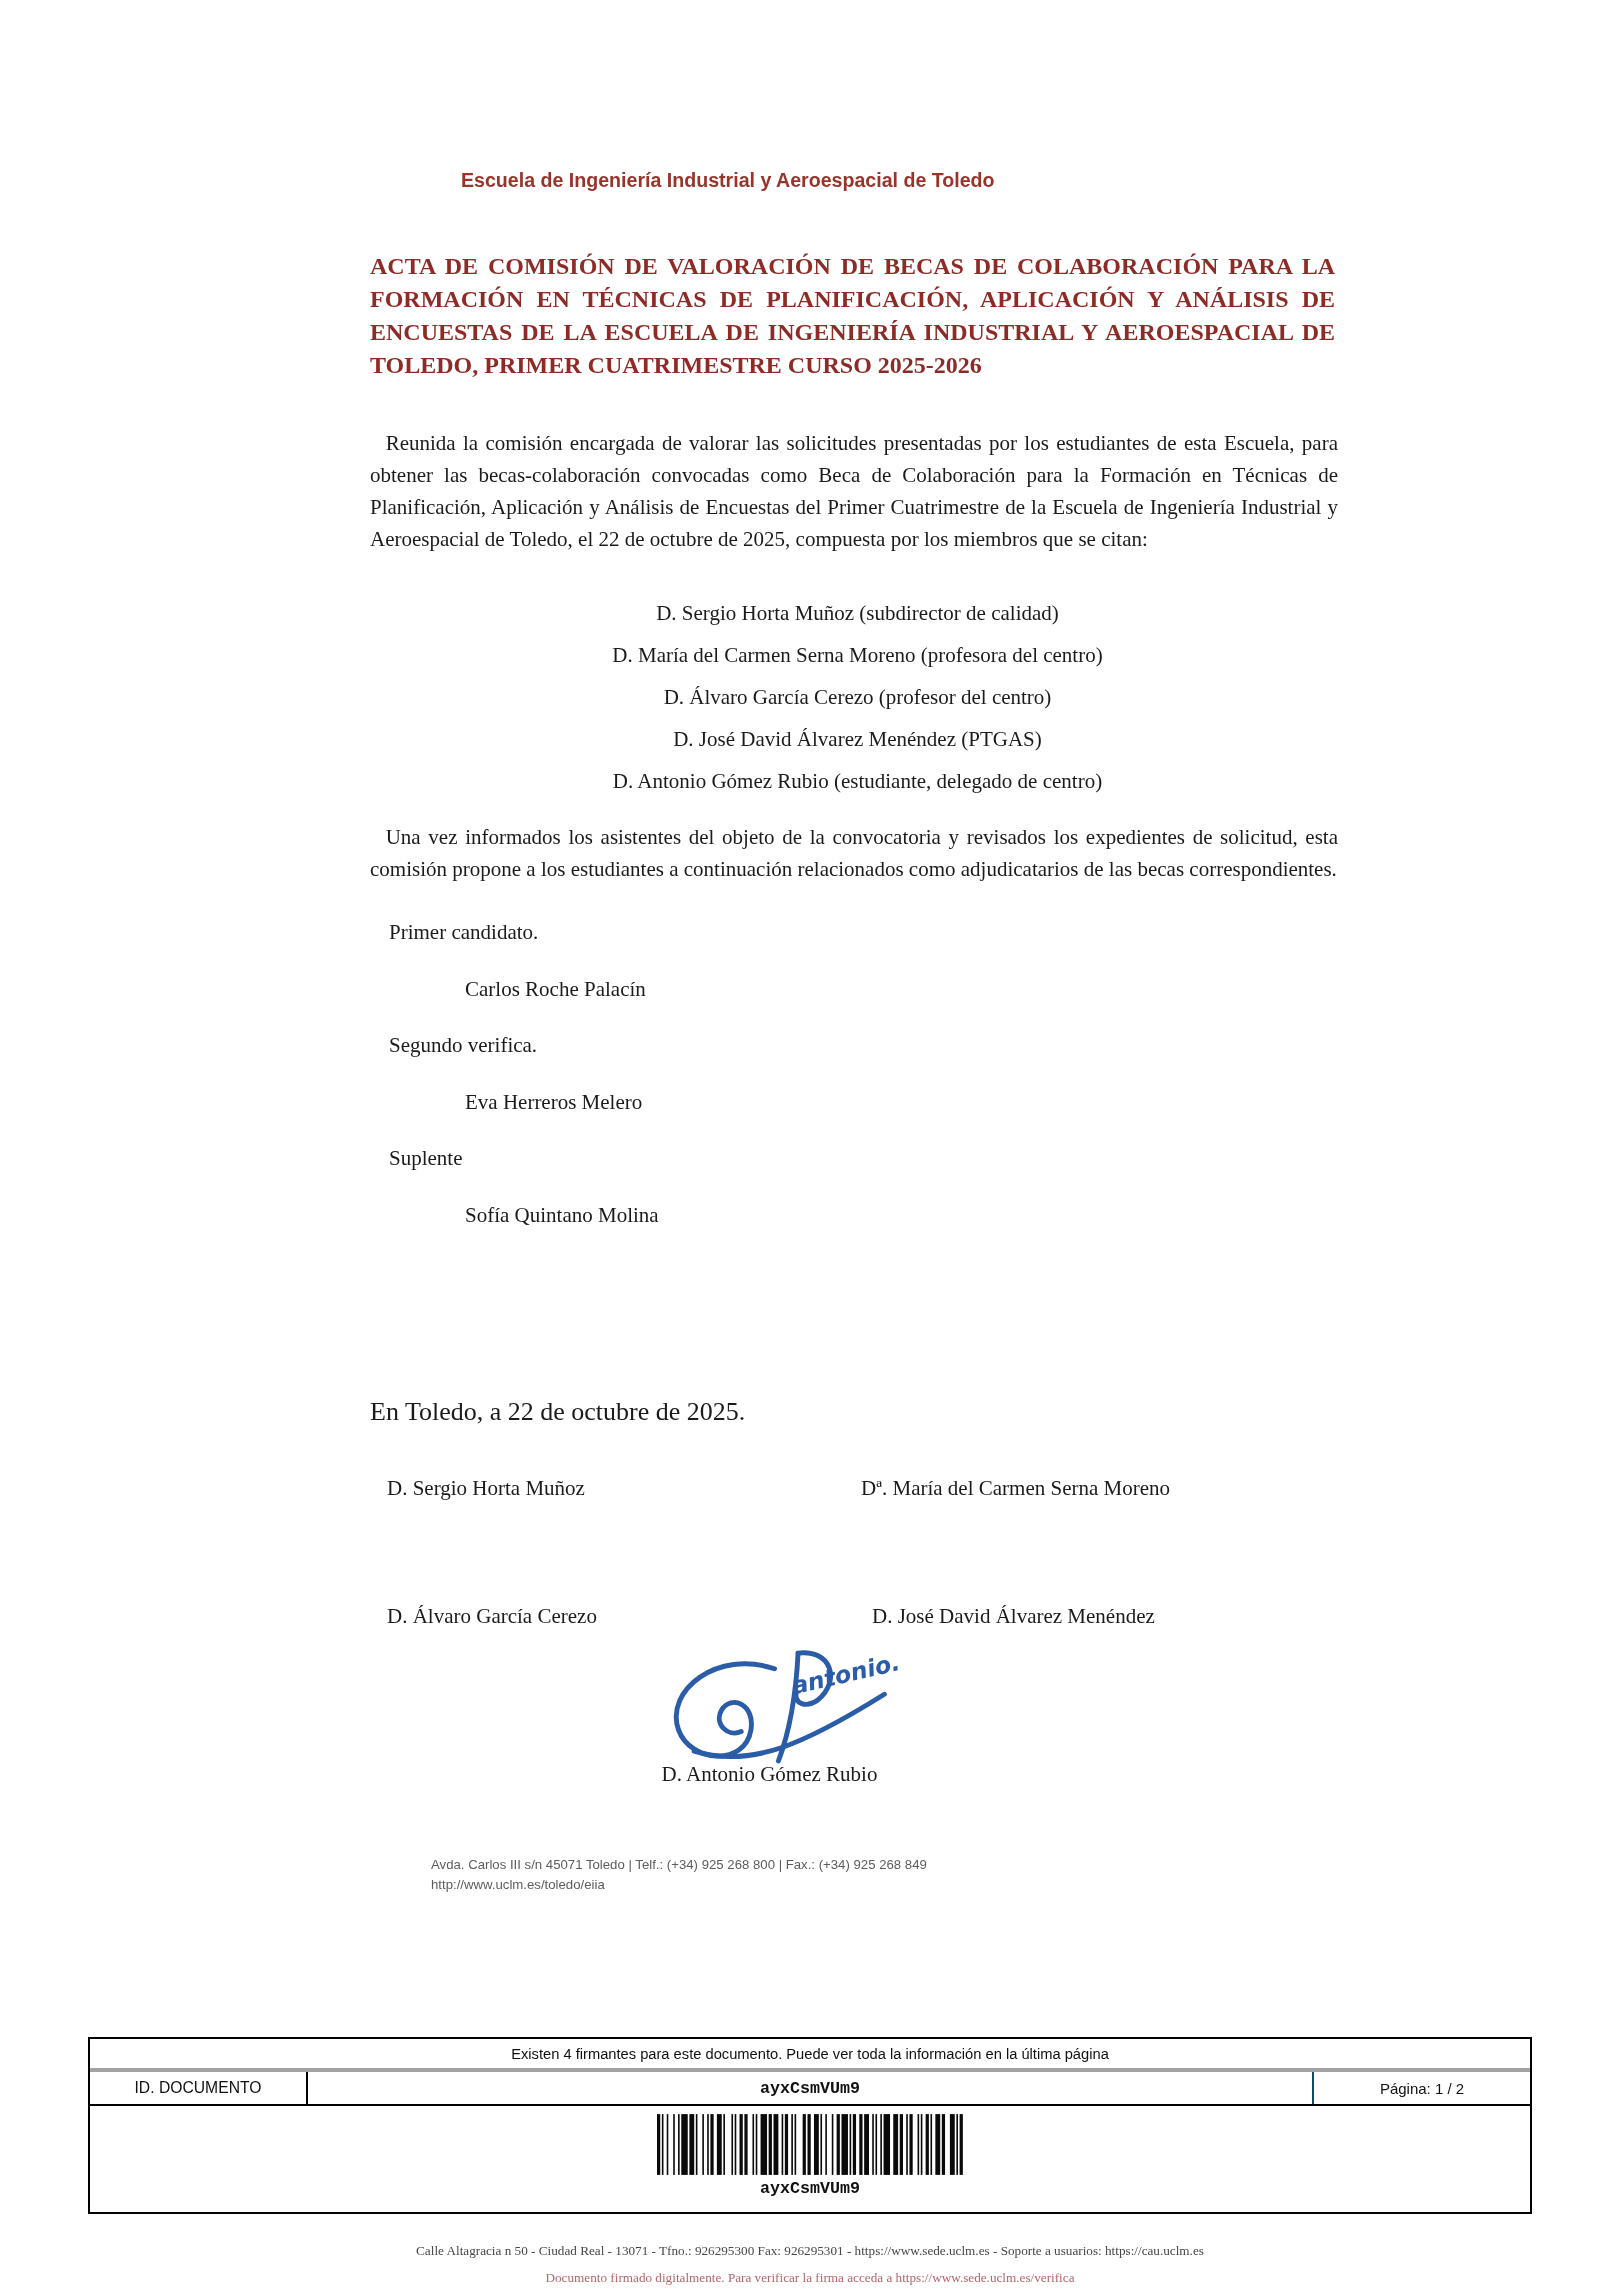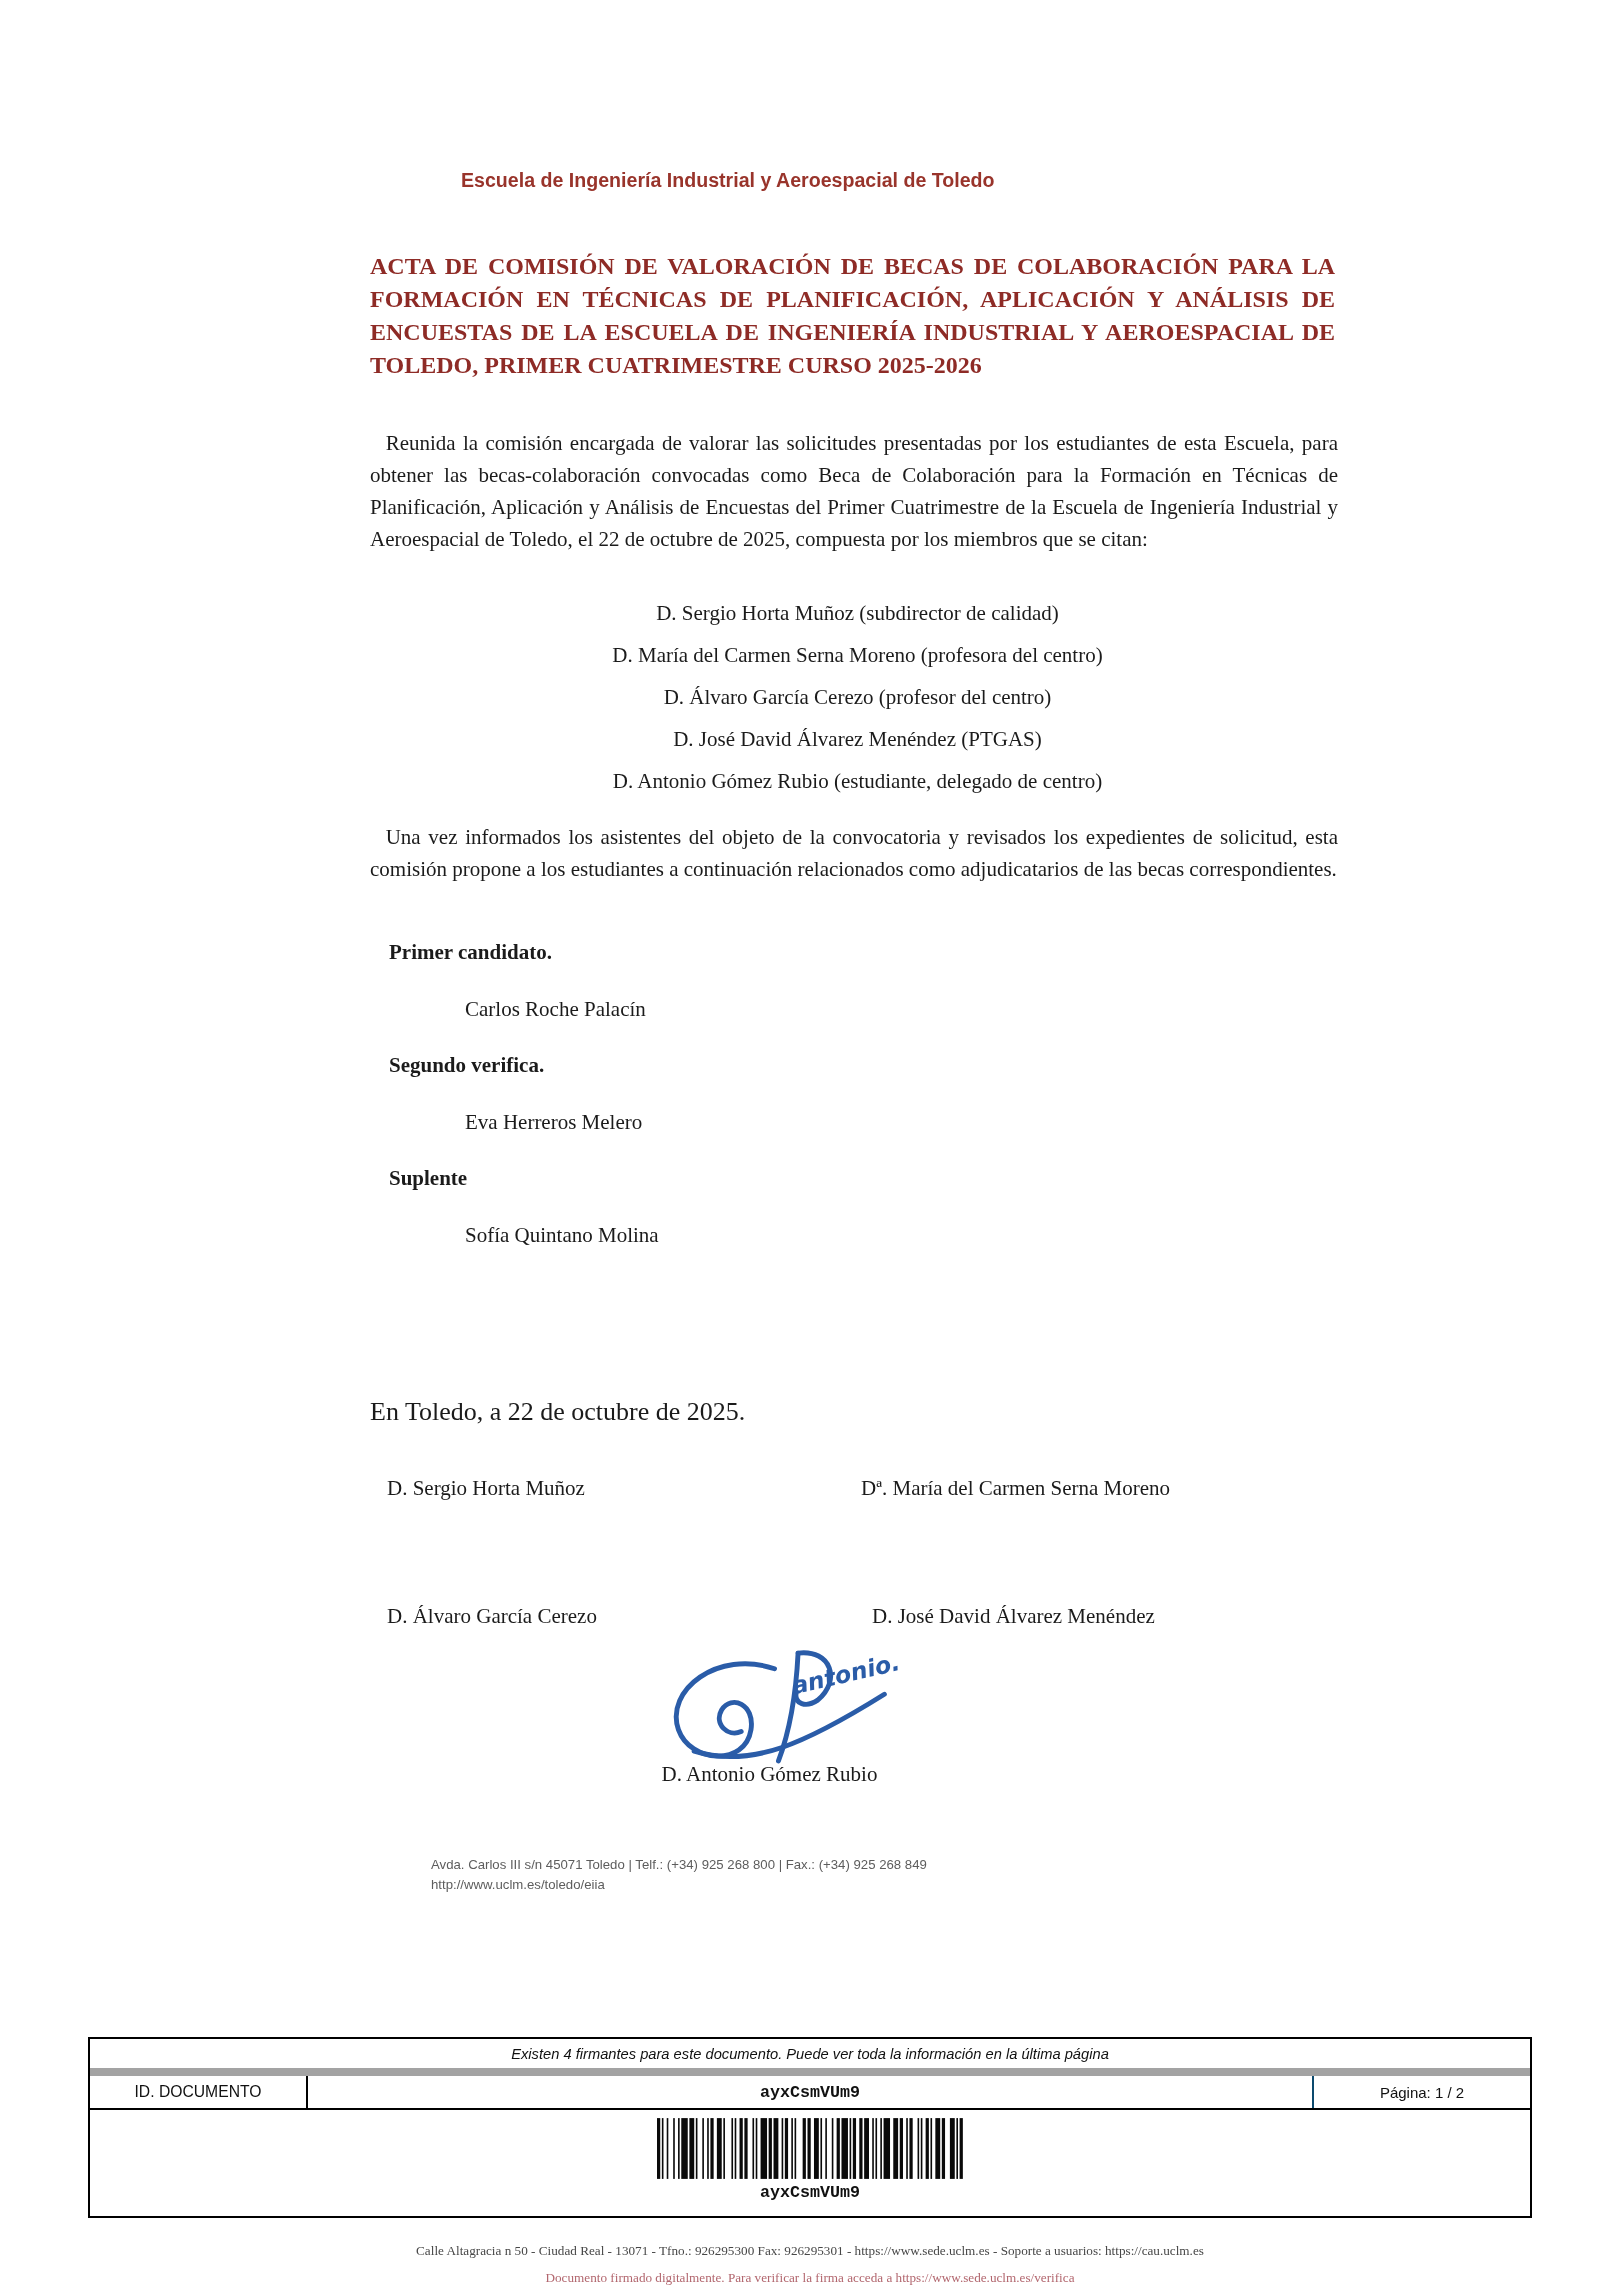--- a/index.html
+++ b/index.html
@@ -38,21 +38,21 @@
   }
   .para{
     position:absolute; left:370px; width:968px;
     font-size:21px; line-height:32px; text-align:justify;
   }
   .para1{top:427px; text-indent:15.7px;}
   .para2{top:821px; text-indent:15.7px;}
   .members{position:absolute; left:387px; top:602px; width:941px; font-size:21px;}
   .members div{margin-bottom:18.6px; line-height:23.5px;text-align:center;}
   .candidates{position:absolute; left:389px; top:921px; width:882px; font-size:21px;}
-  .cand-label{font-weight:bold; line-height:23.5px; margin-bottom:33px;margin-top:20px;}
+  .cand-label{font-weight:normal; line-height:23.5px; margin-bottom:33px;}
   .cand-name{padding-left:76px; line-height:23.5px; margin-bottom:33px;}
   .date-line{position:absolute; left:370px; top:1397px; font-size:26px;}
   
   .sig-name{position:absolute; font-size:21px; white-space:nowrap;}
   .sig-r1a{left:387px; top:1476px;}
   .sig-r1b{left:861px; top:1476px;}
   .sig-r2a{left:387px; top:1604px;}
   .sig-r2b{left:872px; top:1604px;}
   .signature-svg{position:absolute; left:649px; top:1647px;}
   .sig-center{position:absolute; left:608px; top:1762px; width:323px; text-align:center; font-size:21px;}
@@ -62,24 +62,23 @@
     font-family:"Liberation Sans", sans-serif;
     font-size:13.2px; line-height:19.6px; color:#5d5d5d;
   }
   
   .sign-box{
     position:absolute; left:88px; top:2037px; width:1444px;
     border:2px solid #000; box-sizing:border-box;
     font-family:"Liberation Sans", sans-serif; color:#111;
   }
   .notice-row{
-    height:29px; border-bottom:8px solid #a3a3a3;
+    height:29px; border-bottom:4px solid #a3a3a3;
     display:flex; align-items:center; justify-content:center;
     font-size:14.7px;
-    font-style:italic;
   }
   .id-row{display:flex; height:32px; border-bottom:2px solid #000;}
   .id-cell{
     width:216px; border-right:2px solid #000;
     display:flex; align-items:center; justify-content:center; font-size:15.7px;
   }
   .docid-cell{
     flex:1; display:flex; align-items:center; justify-content:center;
     font-family:"Liberation Mono", monospace; font-size:16.7px; font-weight:bold;
   }

